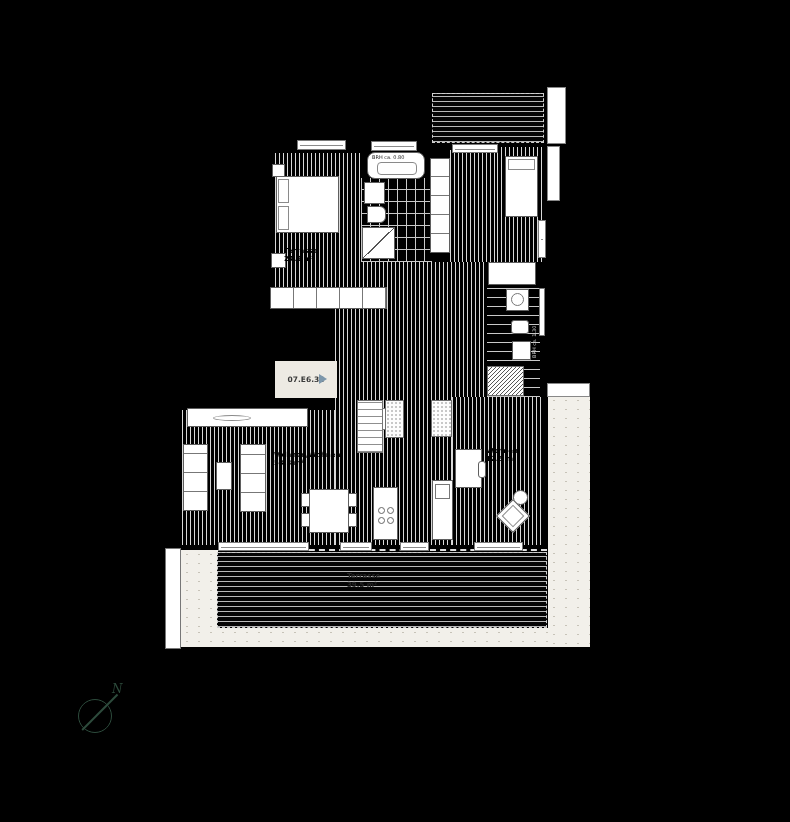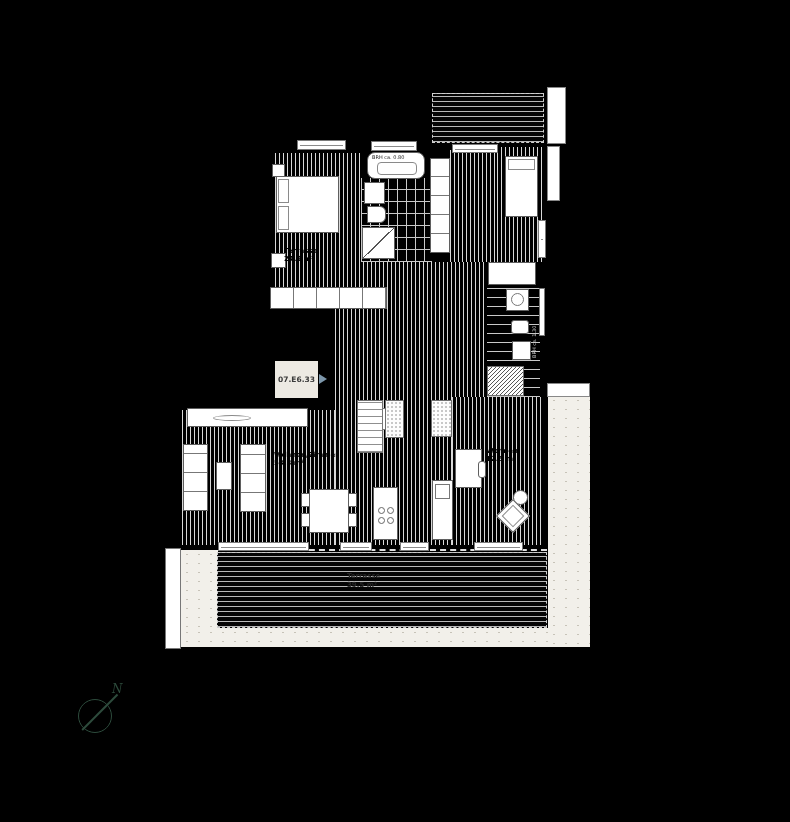--- a/index.html
+++ b/index.html
@@ -150,29 +150,29 @@
   <div class="faint-label" style="left:347px;top:572px;color:#262626;">
     <div>Terrasse</div>
     <div>39.5 m²</div>
   </div>
 
   <div class="room-label" style="left:284px;top:247px;">
     <div>Terrasse</div>
     <div>24.9 m²</div>
   </div>
   <div class="room-label" style="left:274px;top:451px;">
-    <div>Wohnen/Zimmer</div>
+    <div>Wohnen/Wohnen</div>
     <div>53.3 m²</div>
   </div>
   <div class="room-label" style="left:486px;top:447px;">
     <div>Wohnen</div>
     <div>12.5 m²</div>
   </div>
 
-  <div class="abs tag" style="left:275px;top:361px;width:43px;height:37px;">
+  <div class="abs tag" style="left:275px;top:361px;width:62px;height:37px;">
     <span>07.E6.33</span>
   </div>
   <div class="abs tag-arrow" style="left:319px;top:374px;"></div>
 
   <div class="abs compass-ring" style="left:78px;top:699px;width:34px;height:34px;"></div>
   <div class="abs compass-needle" style="left:82px;top:729px;width:50px;"></div>
   <div class="abs compass-n" style="left:112px;top:682px;">N</div>
 
 </div>
 

